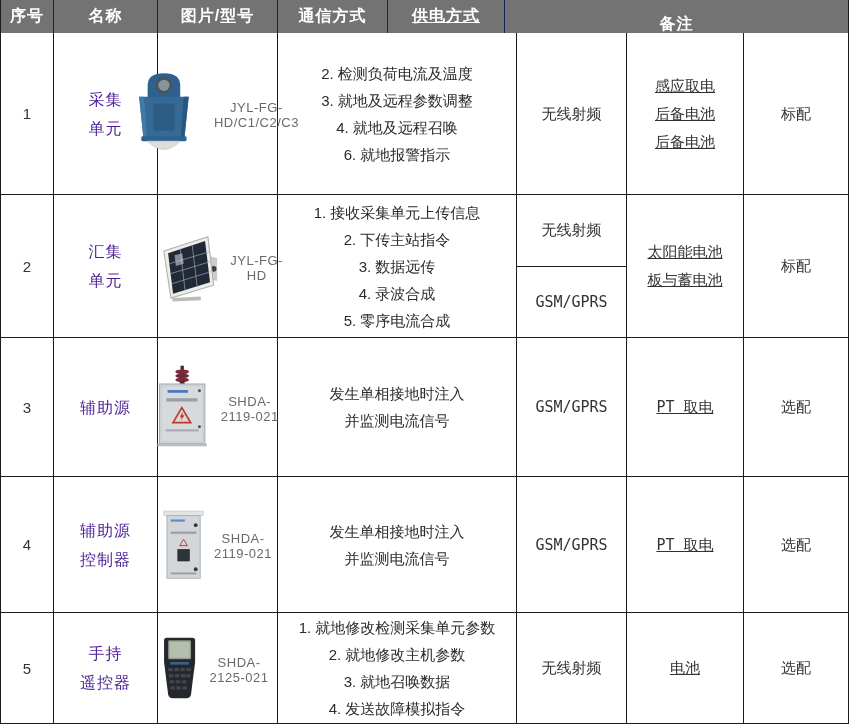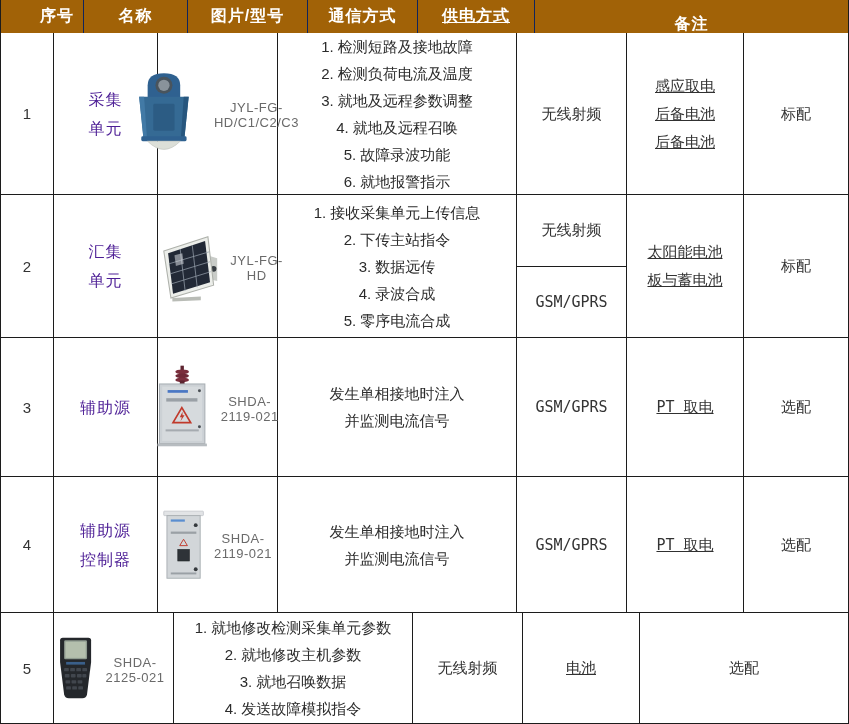--- a/index.html
+++ b/index.html
@@ -8,21 +8,21 @@
 
   .table {
     width: 849px; height: 724px;
     display: flex; flex-direction: column;
     border-left: 1px solid #1c1c1c;
     border-right: 1px solid #1c1c1c;
     border-bottom: 1px solid #1c1c1c;
   }
 
   
-  .hrow { display: flex; height: 33px; background: #a16207; flex: none; padding-left: 30px; }
+  .hrow { display: flex; height: 33px; background: #737373; flex: none; }
   .hcell {
     display: flex; align-items: center; justify-content: center;
     color: #ffffff; font-size: 16px; font-weight: bold;
     border-right: 1px solid #10245c; letter-spacing: 1px;
   }
   .hrow .hcell:last-child { border-right: none; margin-top: 16px; }
 
   
   .row { display: flex; flex: none; }
   .r1 { height: 162px; } .r2 { height: 143px; } .r3 { height: 139px; } .r4 { height: 136px; }
@@ -92,25 +92,23 @@
           <polygon points="20,38 27,38 31,96 26,96" fill="#427aa6"></polygon>
           <polygon points="83,38 90,38 84,96 79,96" fill="#27567e"></polygon>
           <rect x="40" y="48" width="30" height="38" rx="2" fill="#2c5c84"></rect>
           <rect x="23" y="94" width="64" height="7" rx="2" fill="#2f6190"></rect>
           <path d="M32 101 Q55 124 78 101 Z" fill="#dcdfd8" stroke="#c3c7c0" stroke-width="1"></path>
         </svg>
         <div class="model">JYL-FG-HD/C1/C2/C3</div>
       </div>
     </div>
     <div class="cell c4">
-      <div class="fn-line">1. 检测短路及接地故障</div>
       <div class="fn-line">2. 检测负荷电流及温度</div>
       <div class="fn-line">3. 就地及远程参数调整</div>
       <div class="fn-line">4. 就地及远程召唤</div>
-      <div class="fn-line">5. 故障录波功能</div>
       <div class="fn-line">6. 就地报警指示</div>
     </div>
     <div class="cell c5">
       <div class="v-line mono">无线射频</div>
     </div>
     <div class="cell c6">
       <div class="v-line">感应取电</div>
       <div class="v-line">后备电池</div>
       <div class="v-line">后备电池</div>
     </div>
@@ -243,20 +241,24 @@
     <div class="cell c6">
       <div class="v-line mono">PT 取电</div>
     </div>
     <div class="cell c7">
       <div class="v-line">选配</div>
     </div>
   </div>
 
   <div class="row r5">
     <div class="cell c1 no">5</div>
+    <div class="cell c2">
+      <div class="name-line">手持</div>
+      <div class="name-line">遥控器</div>
+    </div>
     <div class="cell c3">
       <div class="img-wrap">
         <svg width="58" height="84" viewBox="0 0 64 94">
           <path d="M13 2 H51 Q55 2 55 6 V38 L49 86 Q48 92 42 92 H22 Q16 92 15 86 L9 38 V6 Q9 2 13 2 Z" fill="#24272b"></path>
           <rect x="15" y="6" width="34" height="28" rx="2" fill="#8f9b90"></rect>
           <rect x="17" y="8" width="30" height="24" fill="#b4bfad"></rect>
           <rect x="18" y="38" width="28" height="4" fill="#3a5f8a"></rect>
           <g fill="#41464d">
             <rect x="15" y="47" width="7" height="5" rx="1"></rect>
               <rect x="24" y="47" width="7" height="5" rx="1"></rect>

